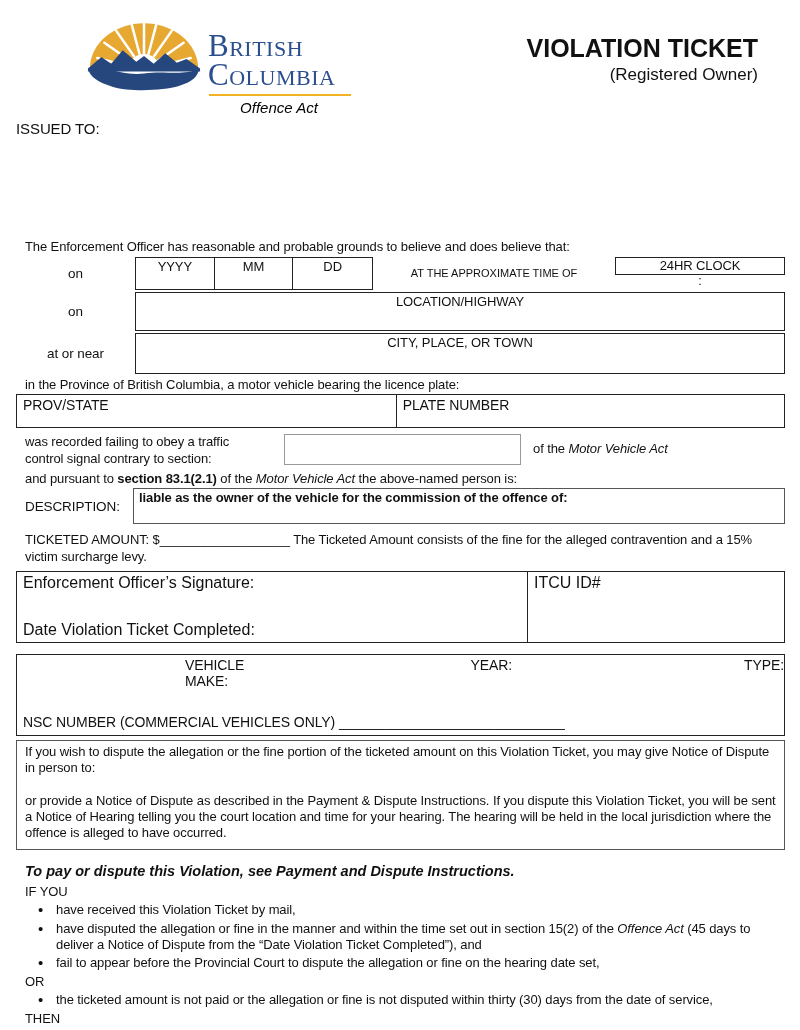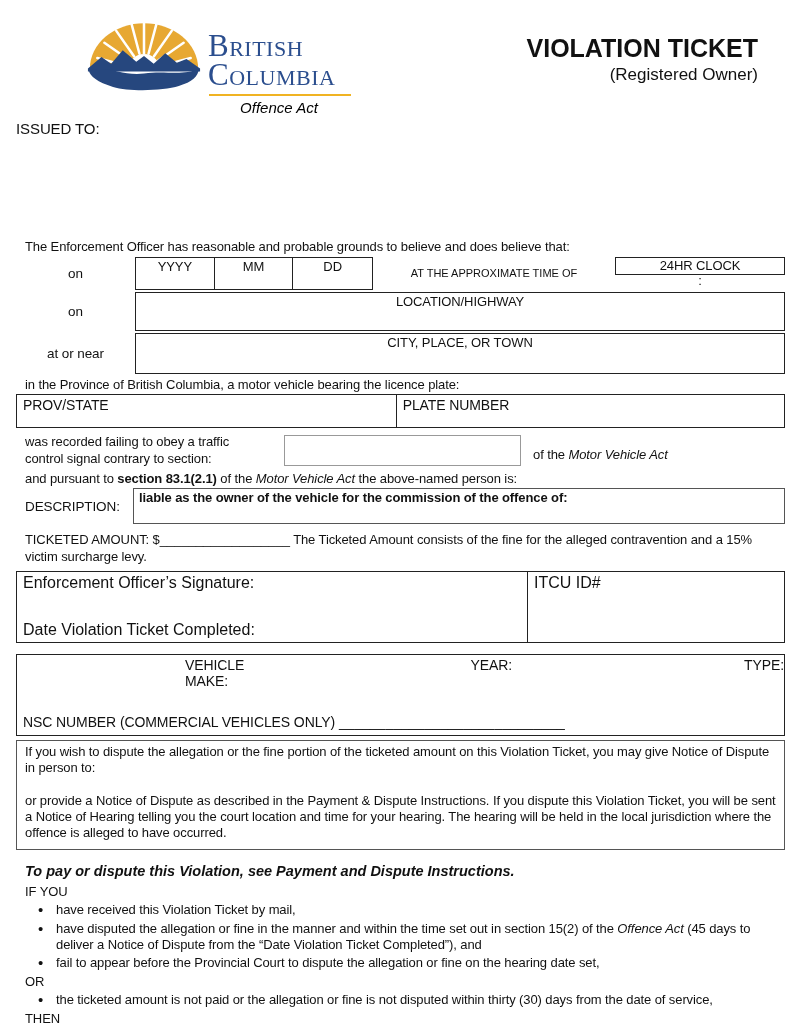--- a/index.html
+++ b/index.html
@@ -33,21 +33,21 @@
   .time-text { align-self:center; margin:0 auto; font-size:11px; letter-spacing:0; }
   .clock-box { width:170px; height:18px; border:1.5px solid #222; text-align:center; font-size:13px; line-height:1.15; padding-top:1px; }
   .wide-box { flex:1; border:1.5px solid #222; text-align:center; padding-top:1px; font-size:13px; }
   .loc-box { height:39px; }
   .city-box { height:41px; }
   .province-line { margin:3px 0 2px 9px; }
   .plate-table { display:grid; grid-template-columns:49.5% 50.5%; border:1.5px solid #222; height:34px; }
   .plate-cell { padding:2px 0 0 6px; font-size:14px; }
   .plate-cell.first { border-right:1px solid #222; }
   
-  .section-row { display:flex; align-items:center; margin-top:6px; }
+  .section-row { display:flex; align-items:flex-start; margin-top:6px; }
   .section-label { margin-left:9px; width:250px; line-height:1.3; }
   .section-input { width:237px; height:31px; border:1px solid #999; margin-left:9px; background:#fff; }
   .section-suffix { margin-left:12px; margin-top:7px; }
   .pursuant { margin:4px 0 2px 9px; }
   .desc-row { display:flex; align-items:flex-start; margin-top:1px; }
   .desc-label { margin-left:9px; width:108px; align-self:center; font-size:13.5px; }
   .desc-box { flex:1; border:1px solid #555; min-height:36px; padding:1px 5px;font-weight:bold; }
   .ticketed { margin:8px 0 5px 9px; line-height:1.3; }
   .blank { letter-spacing:0; }
   

